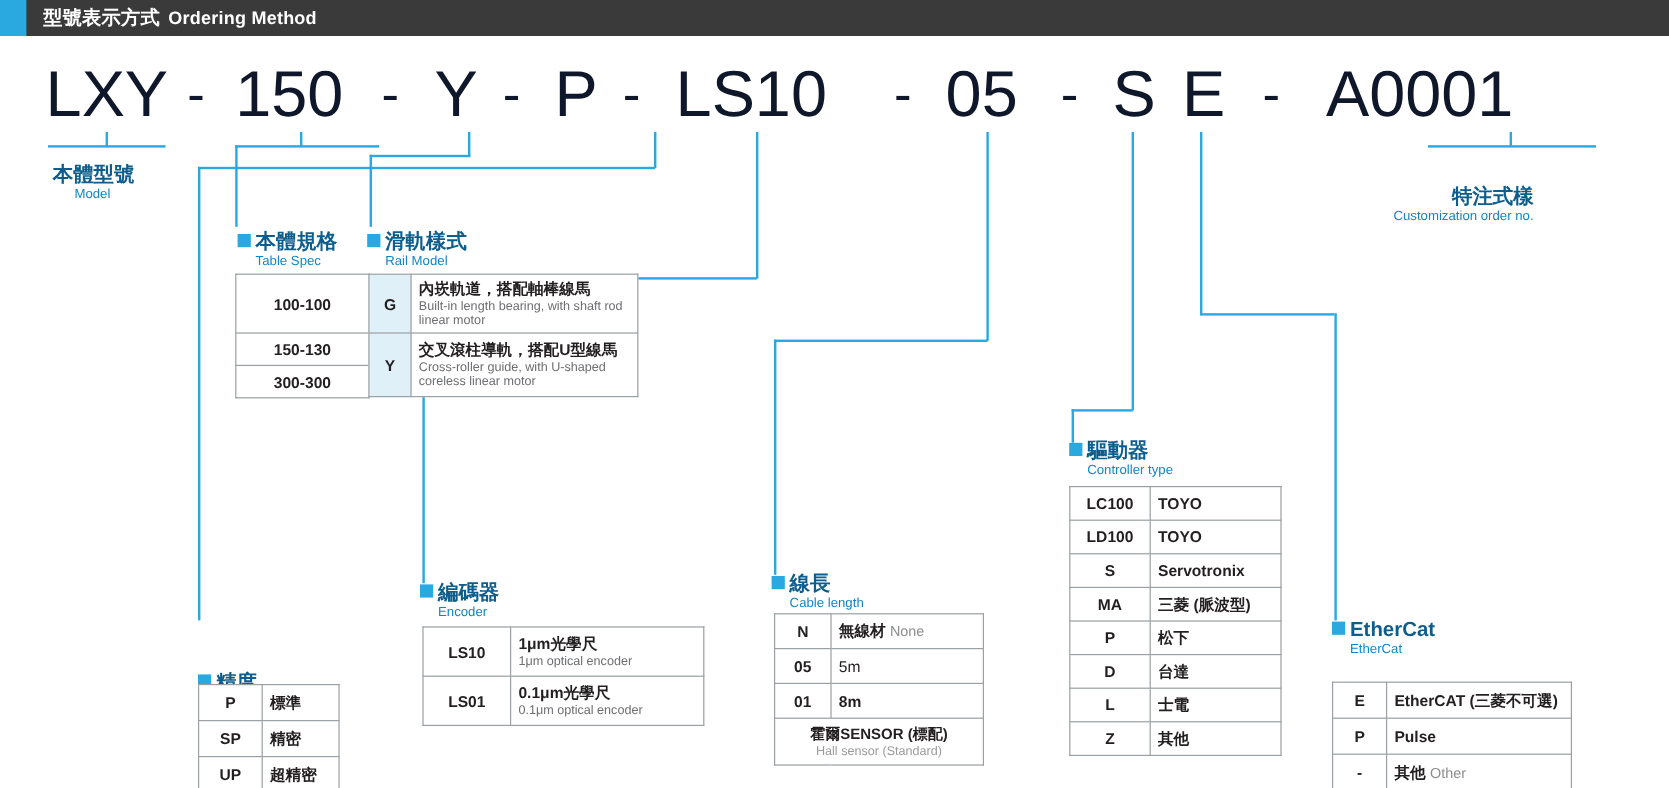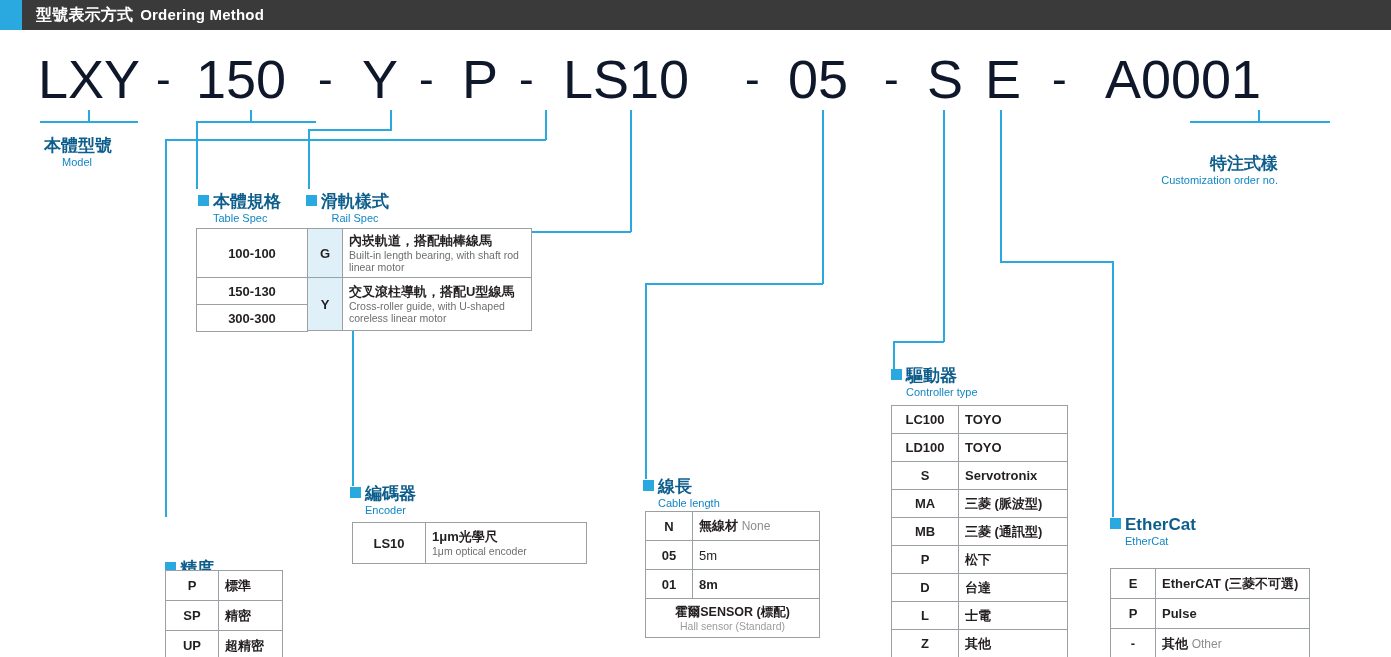--- a/index.html
+++ b/index.html
@@ -227,23 +227,23 @@
 <div class="grp-title" style="left:44px; top:136px;">
   <span class="cn">本體型號</span>
   <span class="en" style="padding-left:18px;">Model</span>
 </div>
 
 <div class="grp-title with-square" style="left:198px; top:192px;">
   <span class="cn">本體規格</span>
   <span class="en" style="padding-left:15px;">Table Spec</span>
 </div>
 
-<div class="grp-title with-square" style="left:306px; top:192px;text-align:center;">
+<div class="grp-title with-square" style="left:306px; top:192px;">
   <span class="cn">滑軌樣式</span>
-  <span class="en" style="padding-left:15px;">Rail Spec</span>
+  <span class="en" style="padding-left:15px;">Rail Model</span>
 </div>
 
 <div class="grp-title with-square" style="left:165px; top:515px;margin-top:44px;">
   <span class="cn">精度</span>
   <span class="en" style="padding-left:15px;">Accuracy</span>
 </div>
 
 <div class="grp-title with-square" style="left:350px; top:484px;">
   <span class="cn">編碼器</span>
   <span class="en" style="padding-left:15px;">Encoder</span>
@@ -327,20 +327,27 @@
 
 <table class="spec" style="left:352px; top:522px; width:235px;">
   <tbody>
     <tr>
       <td class="code" style="width:60px; height:36px;">LS10</td>
       <td class="desc">
         <span class="cn">1μm光學尺</span>
         <span class="en">1μm optical encoder</span>
       </td>
     </tr>
+    <tr>
+      <td class="code" style="height:36px;">LS01</td>
+      <td class="desc">
+        <span class="cn">0.1μm光學尺</span>
+        <span class="en">0.1μm optical encoder</span>
+      </td>
+    </tr>
   </tbody>
 </table>
 
 <table class="spec" style="left:645px; top:511px; width:175px;">
   <tbody>
     <tr>
       <td class="code" style="width:34px; height:24px;">N</td>
       <td class="desc">
         <span style="font-weight:bold;font-size:13px;">無線材</span>
         <span class="mixed-en" style="font-size:12px;">None</span>
@@ -387,26 +394,20 @@
         <span style="font-weight:bold;font-size:13px;">Servotronix</span>
       </td>
     </tr>
     <tr>
       <td class="code" style="height:23px;">MA</td>
       <td class="desc">
         <span style="font-weight:bold;font-size:13px;">三菱 (脈波型)</span>
       </td>
     </tr>
     <tr>
-      <td class="code" style="height:23px;">MB</td>
-      <td class="desc">
-        <span style="font-weight:bold;font-size:13px;">三菱 (通訊型)</span>
-      </td>
-    </tr>
-    <tr>
       <td class="code" style="height:23px;">P</td>
       <td class="desc">
         <span style="font-weight:bold;font-size:13px;">松下</span>
       </td>
     </tr>
     <tr>
       <td class="code" style="height:23px;">D</td>
       <td class="desc">
         <span style="font-weight:bold;font-size:13px;">台達</span>
       </td>

